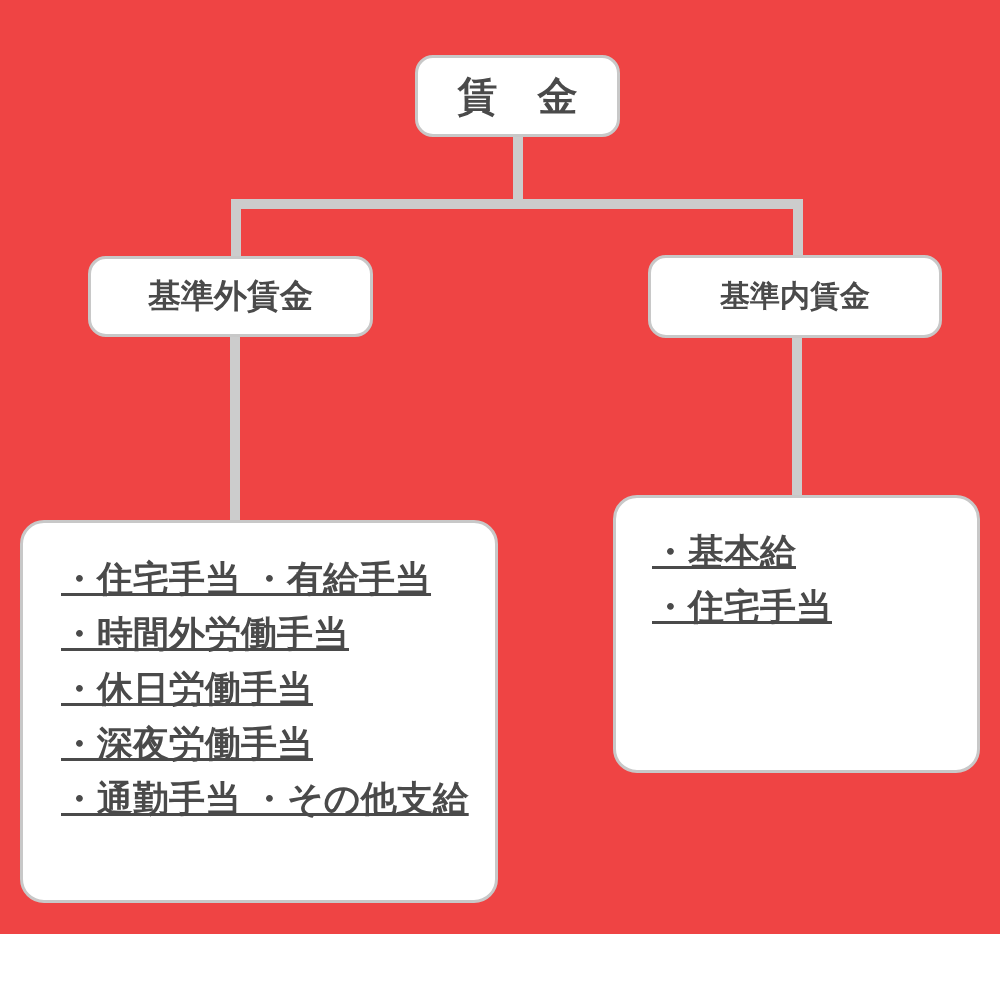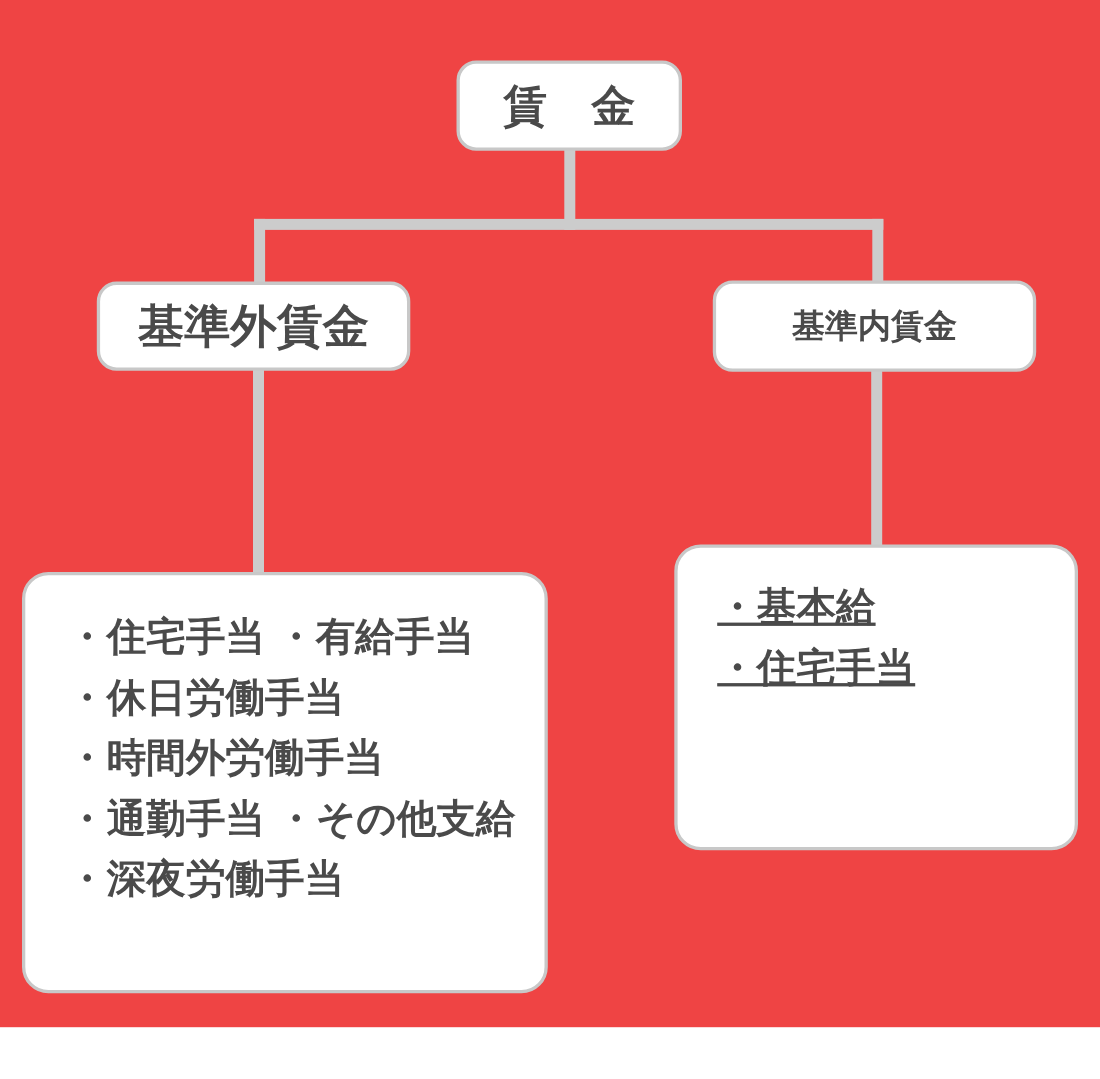--- a/index.html
+++ b/index.html
@@ -38,35 +38,36 @@
     justify-content: center;
   }
   .node.root-node {
     left: 415px; top: 55px;
     width: 205px; height: 82px;
     font-size: 40px;
   }
   .node.branch-left {
     left: 88px; top: 256px;
     width: 285px; height: 81px;
-    font-size: 42px;
+    font-size: 33px;
   }
   .node.branch-right {
     left: 648px; top: 255px;
     width: 294px; height: 83px;
     font-size: 30px;
   }
   .node.items-box {
     border-radius: 24px;
     font-size: 36px;
   }
   .node.items-left {
     left: 20px; top: 520px;
     width: 478px; height: 383px;
     padding: 28px 10px 0 38px;
+    text-decoration: underline;
   }
   .node.items-right {
     left: 613px; top: 495px;
     width: 367px; height: 278px;
     padding: 26px 10px 0 36px;
     text-decoration: underline;
   }
   .item-line {
     height: 55px;
     line-height: 55px;
@@ -99,24 +100,24 @@
   <div class="node label-node branch-left">
     <span>基準外賃金</span>
   </div>
 
   <div class="node label-node branch-right">
     <span>基準内賃金</span>
   </div>
 
   <div class="node items-box items-left">
     <div class="item-line">・住宅手当 ・有給手当</div>
+    <div class="item-line">・時間外労働手当</div>
     <div class="item-line">・休日労働手当</div>
-    <div class="item-line">・時間外労働手当</div>
+    <div class="item-line">・深夜労働手当</div>
     <div class="item-line">・通勤手当 ・その他支給</div>
-    <div class="item-line">・深夜労働手当</div>
   </div>
 
   <div class="node items-box items-right">
     <div class="item-line">・基本給</div>
     <div class="item-line">・住宅手当</div>
   </div>
 
 </div>
 
 </body></html>

